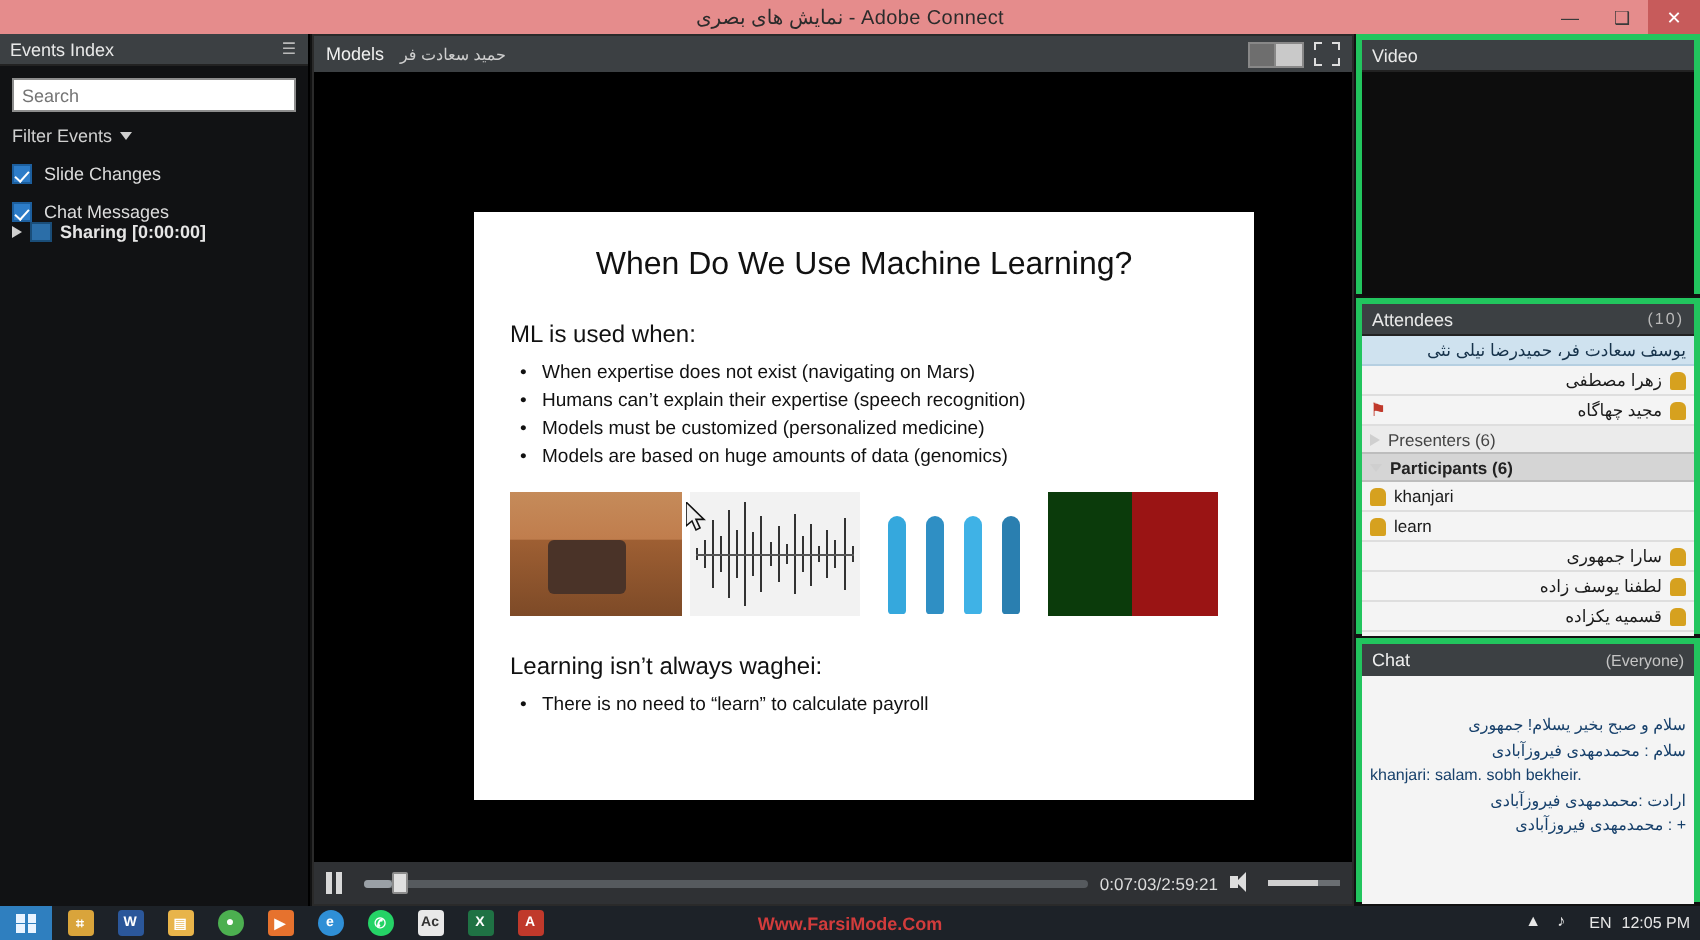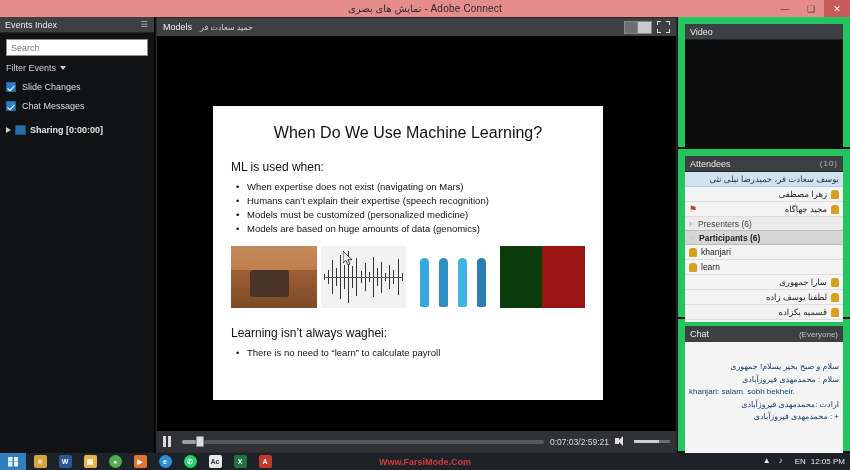--- a/index.html
+++ b/index.html
@@ -78,21 +78,21 @@
     border: 1px solid #1d5f9e; position: relative;
   }
   .cbox::after {
     content: "";
     position: absolute; left: 2px; top: 1px;
     width: 3px; height: 6px;
     border: solid #fff; border-width: 0 1.5px 1.5px 0;
     transform: rotate(42deg);
   }
   .tree-row {
-    margin-top: 14px; display: flex; align-items: center; gap: 4px;
+    display: flex; align-items: center; gap: 4px;
     font-size: 9px; color: #e6e6e6; text-align: right;
   }
   .tri-right {
     width: 0; height: 0;
     border-top: 3.5px solid transparent;
     border-bottom: 3.5px solid transparent;
     border-left: 5px solid #cfcfcf;
     display: inline-block;
   }
   .mini-icon {
@@ -132,21 +132,21 @@
   .fs-icon span:nth-child(1) { left:0; top:0; border-right:none; border-bottom:none; }
   .fs-icon span:nth-child(2) { right:0; top:0; border-left:none; border-bottom:none; }
   .fs-icon span:nth-child(3) { left:0; bottom:0; border-right:none; border-top:none; }
   .fs-icon span:nth-child(4) { right:0; bottom:0; border-left:none; border-top:none; }
 
   .slide-stage {
     position: absolute; left: 0; top: 18px; width: 519px; height: 396px;
     background: #000;
   }
   .slide {
-    position: absolute; left: 56px; top: 70px; width: 390px; height: 294px;
+    position: absolute; left: 80px; top: 70px; width: 390px; height: 294px;
     background: #fff;
     padding: 12px 18px;
   }
   .slide h1 {
     margin: 6px 0 0 0; font-size: 16px; font-weight: normal;
     text-align: center; color: #111;
   }
   .slide h2 {
     margin: 18px 0 6px 0; font-size: 12px; font-weight: normal; color: #111;
   }
@@ -235,21 +235,21 @@
     border-bottom: 5px solid transparent; border-right: 5px solid #ddd;
   }
   .vol-track { width: 36px; height: 3px; background: #6a6e72; position: relative; }
   .vol-track .vfill { position: absolute; left:0; top:0; height: 3px; width: 70%; background:#cfcfcf;}
 
   
   .right-col {
     position: absolute; left: 678px; top: 17px; width: 172px; height: 436px;
   }
   .pod {
-    background: #14b8a6; border: 7px solid #22c55e; margin-bottom: 2px;
+    background: #14b8a6; border: 3px solid #22c55e; margin-bottom: 2px;
   }
   .video-pod { height: 130px; }
   .video-body { height: 112px; background: #0d0d0d; }
   .attendees-pod { height: 168px; }
   .att-scroll { height: 150px; overflow: hidden; position: relative; }
   .att-host-row {
     background: #cfe2ef; color: #16324a; font-size: 8.5px;
     direction: rtl; text-align: right; padding: 2px 4px;
     border-bottom: 1px solid #b5cfe1;
   }

